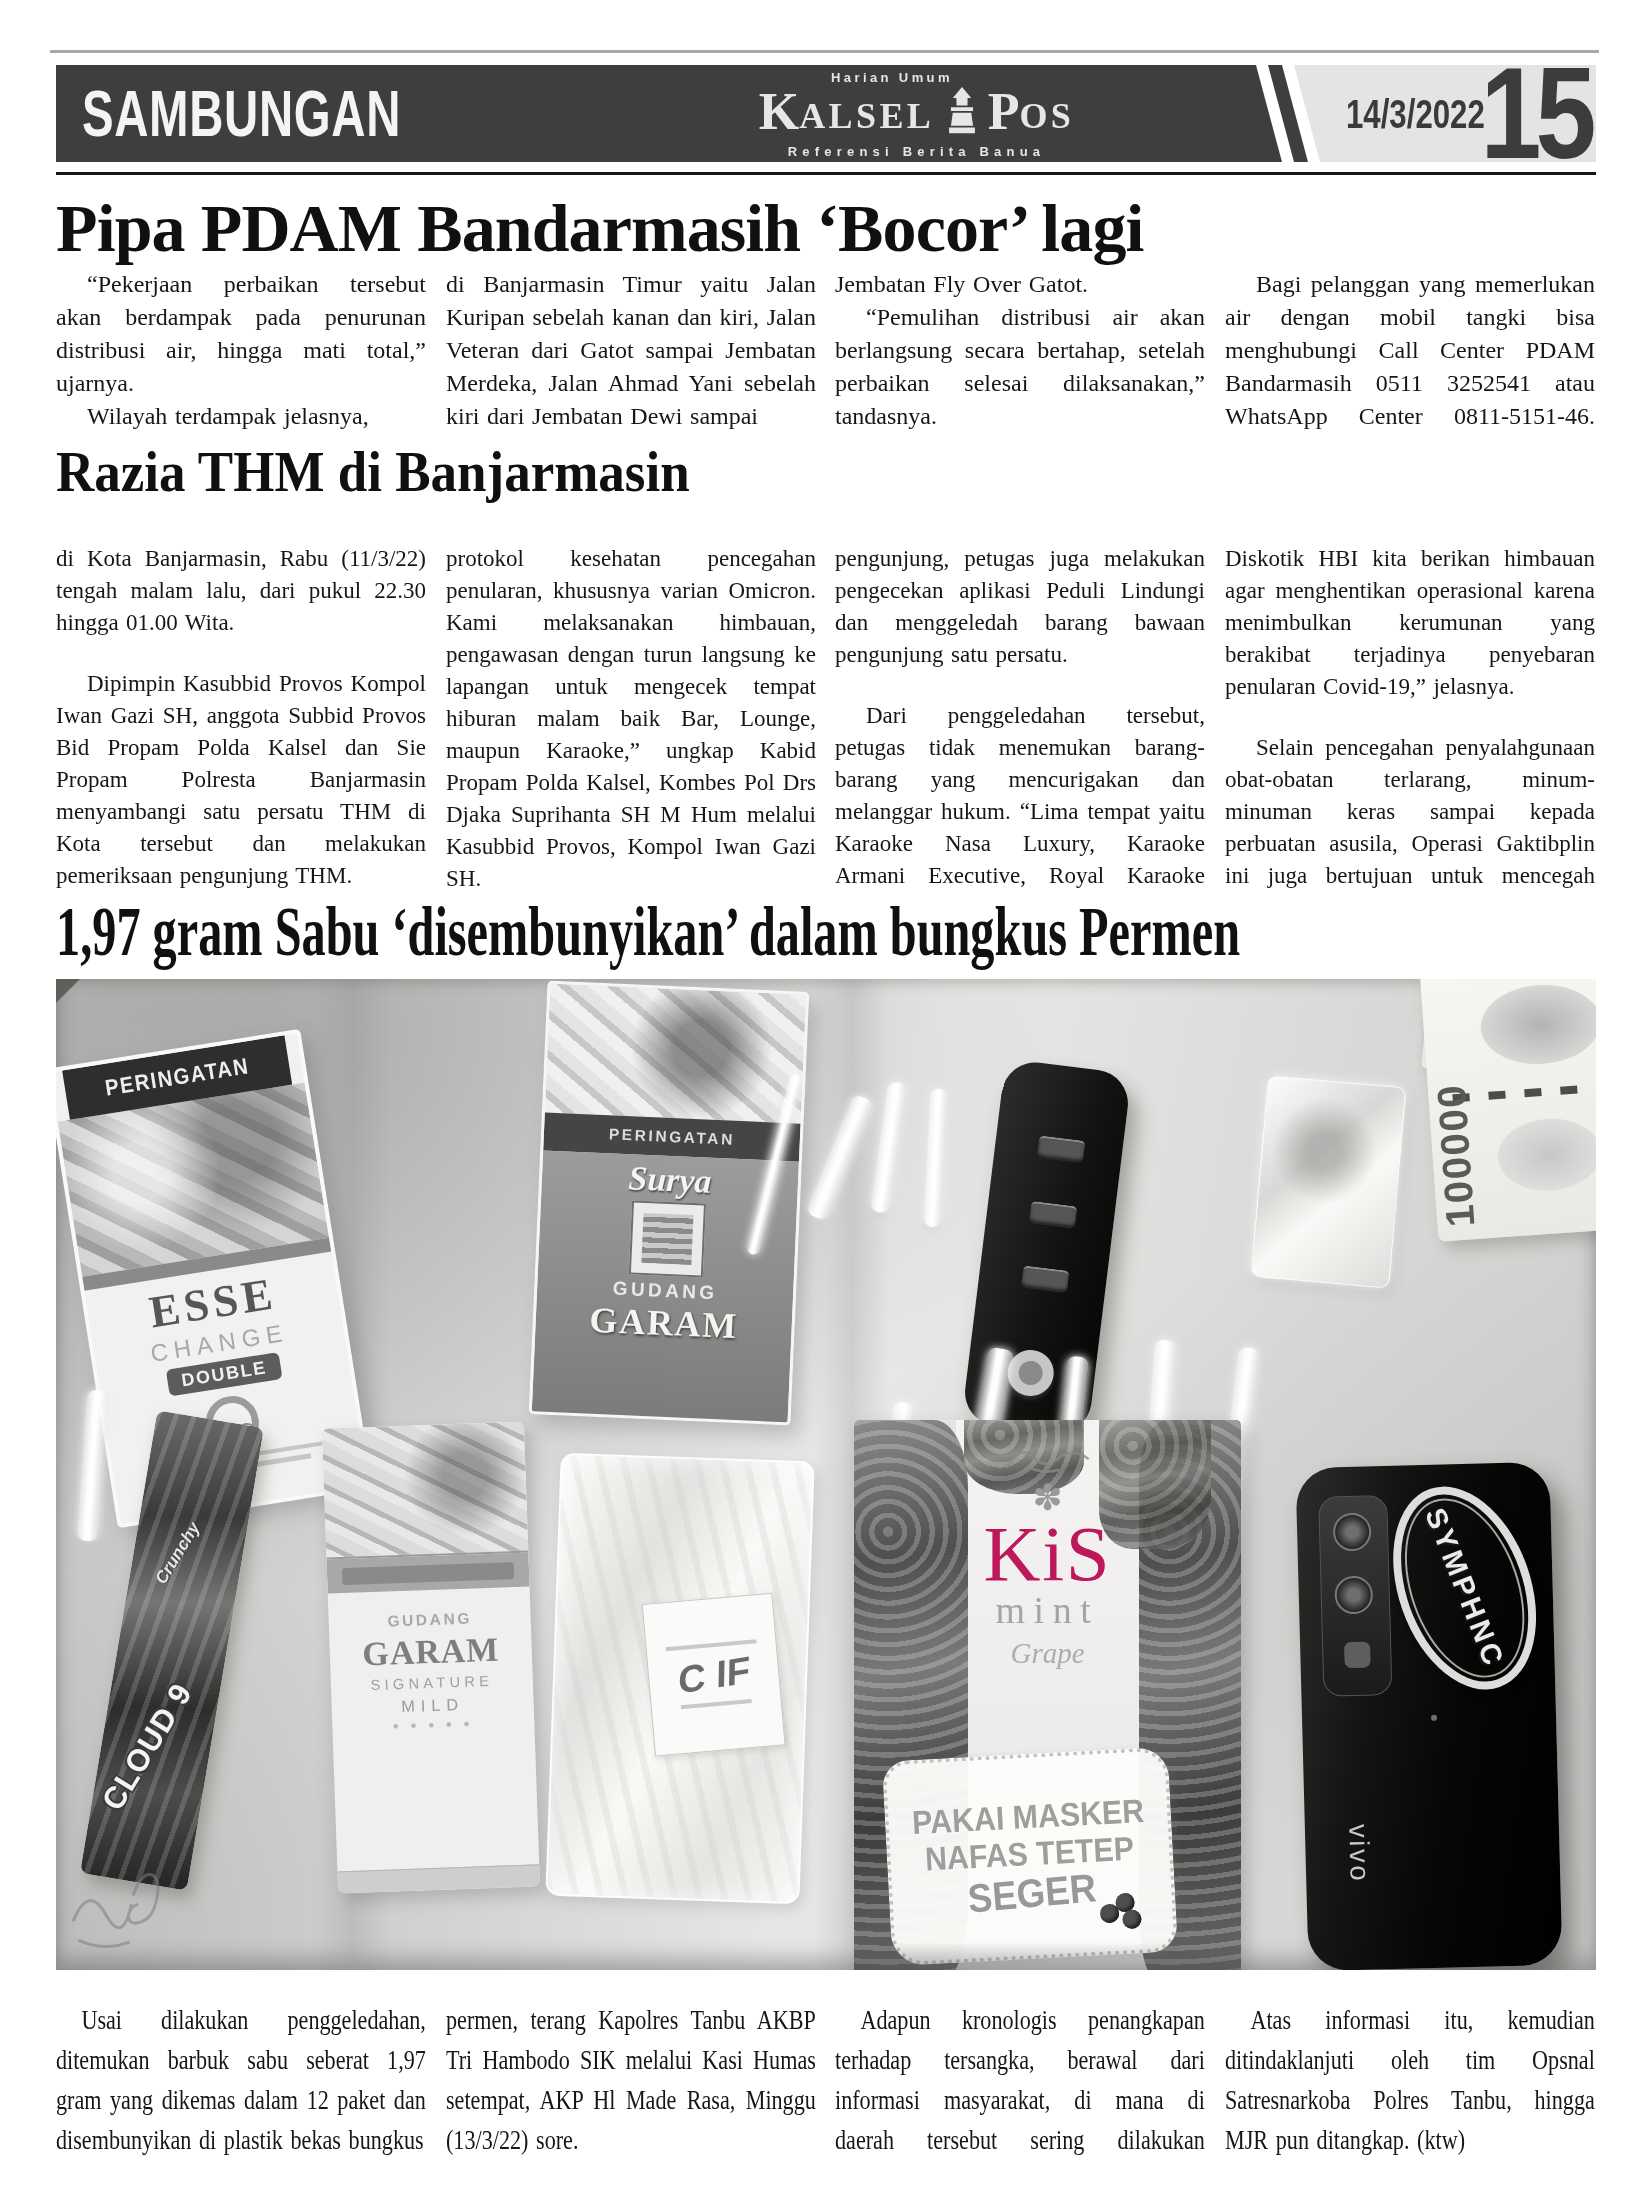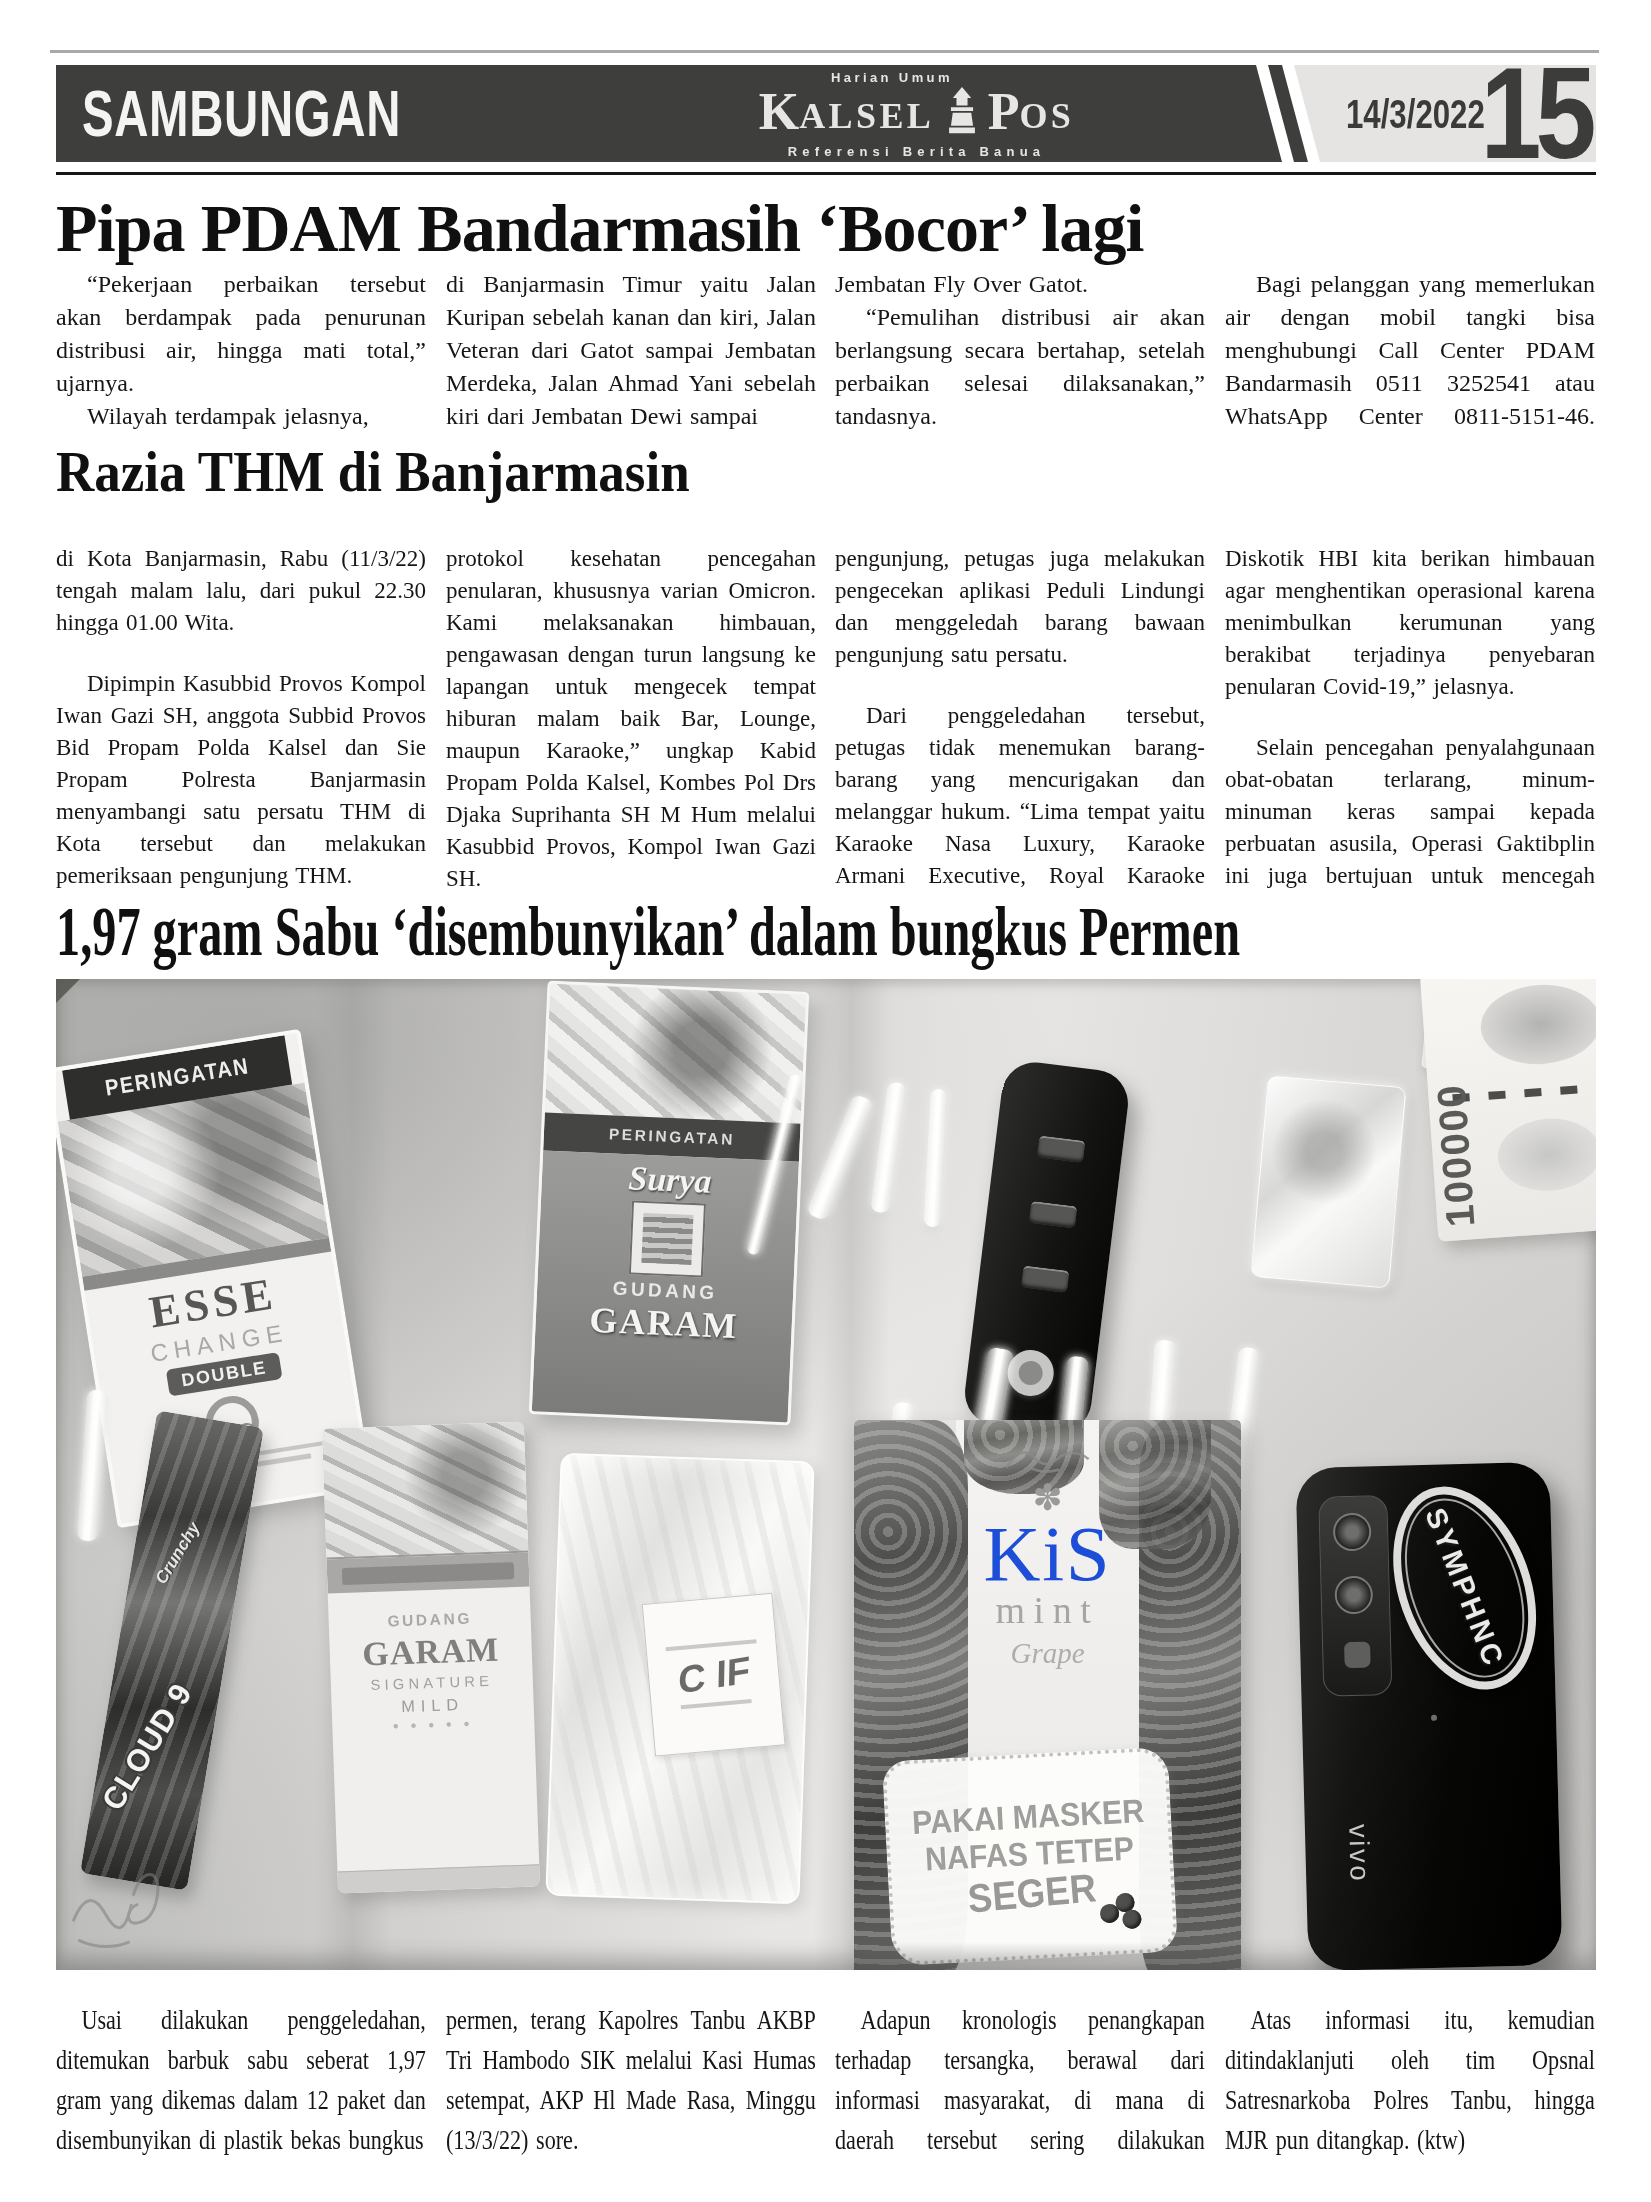--- a/index.html
+++ b/index.html
@@ -196,21 +196,21 @@
   .kis-dark-t { left:110px; top:0; width:120px; height:74px; opacity:.85; border-radius:0 0 45% 45%; }
   .kis-dark-t2 { left:245px; top:0; width:112px; height:129px; opacity:.8; border-radius:0 0 40% 30%; }
   .kis-bottom { position:absolute; bottom:0; left:0; width:100%; height:36px;
                 background:linear-gradient(transparent, rgba(70,70,68,.55)); }
   .kis-center { position:absolute; left:102px; top:0; width:188px; height:100%;
                 background:linear-gradient(#f6f5f3, #edebe9 70%, #e6e4e2); opacity:.92; }
   .kis-stack { position:absolute; left:60px; top:22.4px; width:267px; display:flex; flex-direction:column;
                align-items:center; gap:1.7px; }
   .kis-script { width:103px; height:36px; stroke:#8a8a88; fill:none; stroke-width:3; opacity:.8; }
   .kis-flower { font:400 36px/1 "DejaVu Sans",sans-serif; color:#9a9a98; }
-  .kis-brand { font:400 79px/0.9 "Liberation Serif",serif; color:#1d4ed8; letter-spacing:1.7px; }
+  .kis-brand { font:400 79px/0.9 "Liberation Serif",serif; color:#be185d; letter-spacing:1.7px; }
   .kis-type { font:400 38px/1 "Liberation Serif",serif; color:#a5a5a3; letter-spacing:8.6px; }
   .kis-flavor { font:italic 400 29px/1 "Liberation Serif",serif; color:#adadab; margin-top:8.6px; }
   .kis-badge { position:absolute; left:33px; top:334px; width:286px; height:205px; transform:rotate(-3deg);
                background:rgba(252,252,250,.96); border:4.3px dotted #c2c2c0;
                border-radius:26px 31px 27.5px 33px; box-shadow:2.6px 3.4px 8.6px rgba(120,120,118,.25);
                display:flex; flex-direction:column; align-items:center; justify-content:center; gap:3.4px; }
   .kis-slogan1, .kis-slogan2 { font:800 33px/1 "Liberation Sans",sans-serif; color:#9e9e9c;
                letter-spacing:0; transform:scaleX(.92); text-shadow:0.9px 0.9px 0 #fff; }
   .kis-slogan3 { font:800 40px/1 "Liberation Sans",sans-serif; color:#989896; transform:scaleX(.92) rotate(-2deg);
                text-shadow:0.9px 0.9px 0 #fff; }

